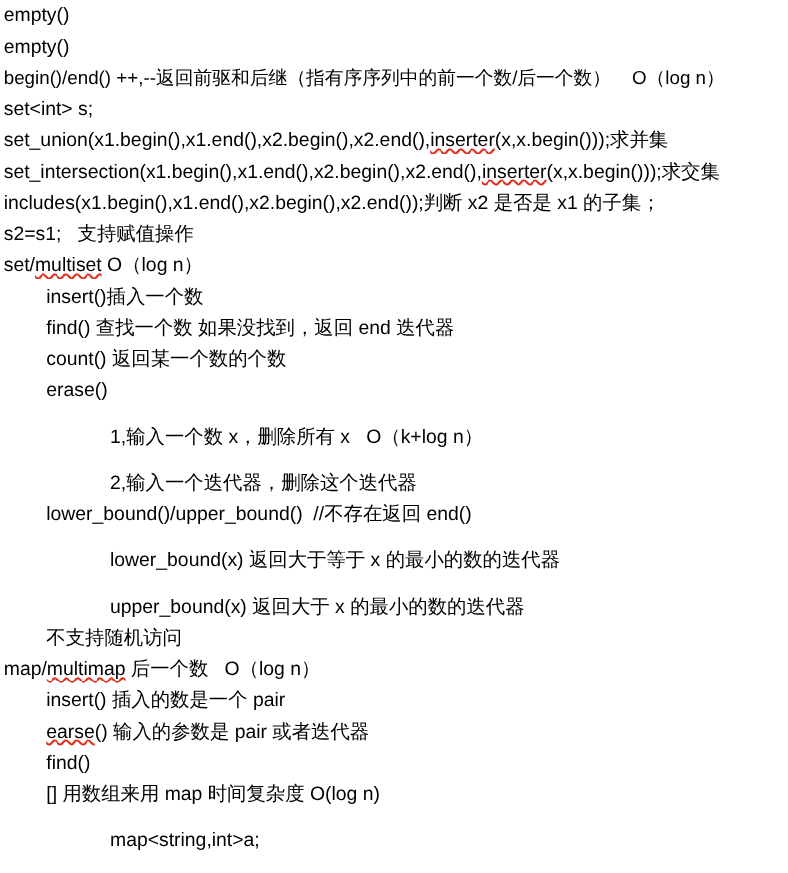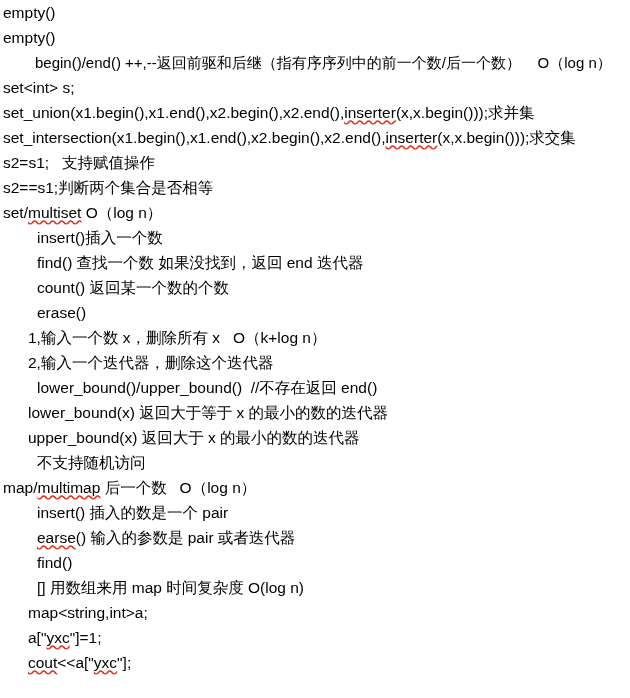--- a/index.html
+++ b/index.html
@@ -26,21 +26,21 @@
     height: 25px;
     line-height: 25px;
     font-size: 15.5px;
     white-space: pre;
     padding-left: 3px;
     letter-spacing: 0px;
     font-family: "Liberation Sans", "DejaVu Sans", sans-serif;
   }
   .ind0 { padding-left: 3px; }
   .ind1 { padding-left: 37px; }
-  .ind2 { padding-left: 28px; }
+  .ind2 { padding-left: 88px; margin-top: 12px; }
   .en {
     font-family: "Liberation Sans", "DejaVu Sans", sans-serif;
     font-size: 15.5px;
   }
 
   
   .sq {
     text-decoration: underline wavy #e03020;
     text-decoration-skip-ink: none;
     text-underline-offset: 1px;
@@ -48,32 +48,32 @@
 </style>
 </head>
 <body>
 
 <div id="doc">
 
   <div class="line ind0"><span class="en">empty()</span></div>
 
   <div class="line ind0"><span class="en">empty()</span></div>
 
-  <div class="line ind0"><span class="en" style="font-size:15px;margin-left:32px;">begin()/end() ++,--返回前驱和后继（指有序序列中的前一个数/后一个数）    O（log n）</span></div>
+  <div class="line ind0"><span class="en" style="font-size:15px;">begin()/end() ++,--返回前驱和后继（指有序序列中的前一个数/后一个数）    O（log n）</span></div>
 
   <div class="line ind0"><span class="en">set&lt;int&gt; s;</span></div>
 
   <div class="line ind0"><span class="en">set_union(x1.begin(),x1.end(),x2.begin(),x2.end(),</span><span class="en sq">inserter</span><span class="en">(x,x.begin()));求并集</span></div>
 
   <div class="line ind0"><span class="en">set_intersection(x1.begin(),x1.end(),x2.begin(),x2.end(),</span><span class="en sq">inserter</span><span class="en">(x,x.begin()));求交集</span></div>
 
+  <div class="line ind0"><span class="en">includes(x1.begin(),x1.end(),x2.begin(),x2.end());判断 x2 是否是 x1 的子集；</span></div>
 
   <div class="line ind0"><span class="en">s2=s1;   支持赋值操作</span></div>
 
-  <div class="line ind0"><span class="en">s2==s1;判断两个集合是否相等</span></div>
 
   <div class="line ind0"><span class="en">set/</span><span class="en sq">multiset</span><span class="en"> O（log n）</span></div>
 
   <div class="line ind1"><span class="en">insert()插入一个数</span></div>
 
   <div class="line ind1"><span class="en">find() 查找一个数 如果没找到，返回 end 迭代器</span></div>
 
   <div class="line ind1"><span class="en">count() 返回某一个数的个数</span></div>
 
   <div class="line ind1"><span class="en">erase()</span></div>

